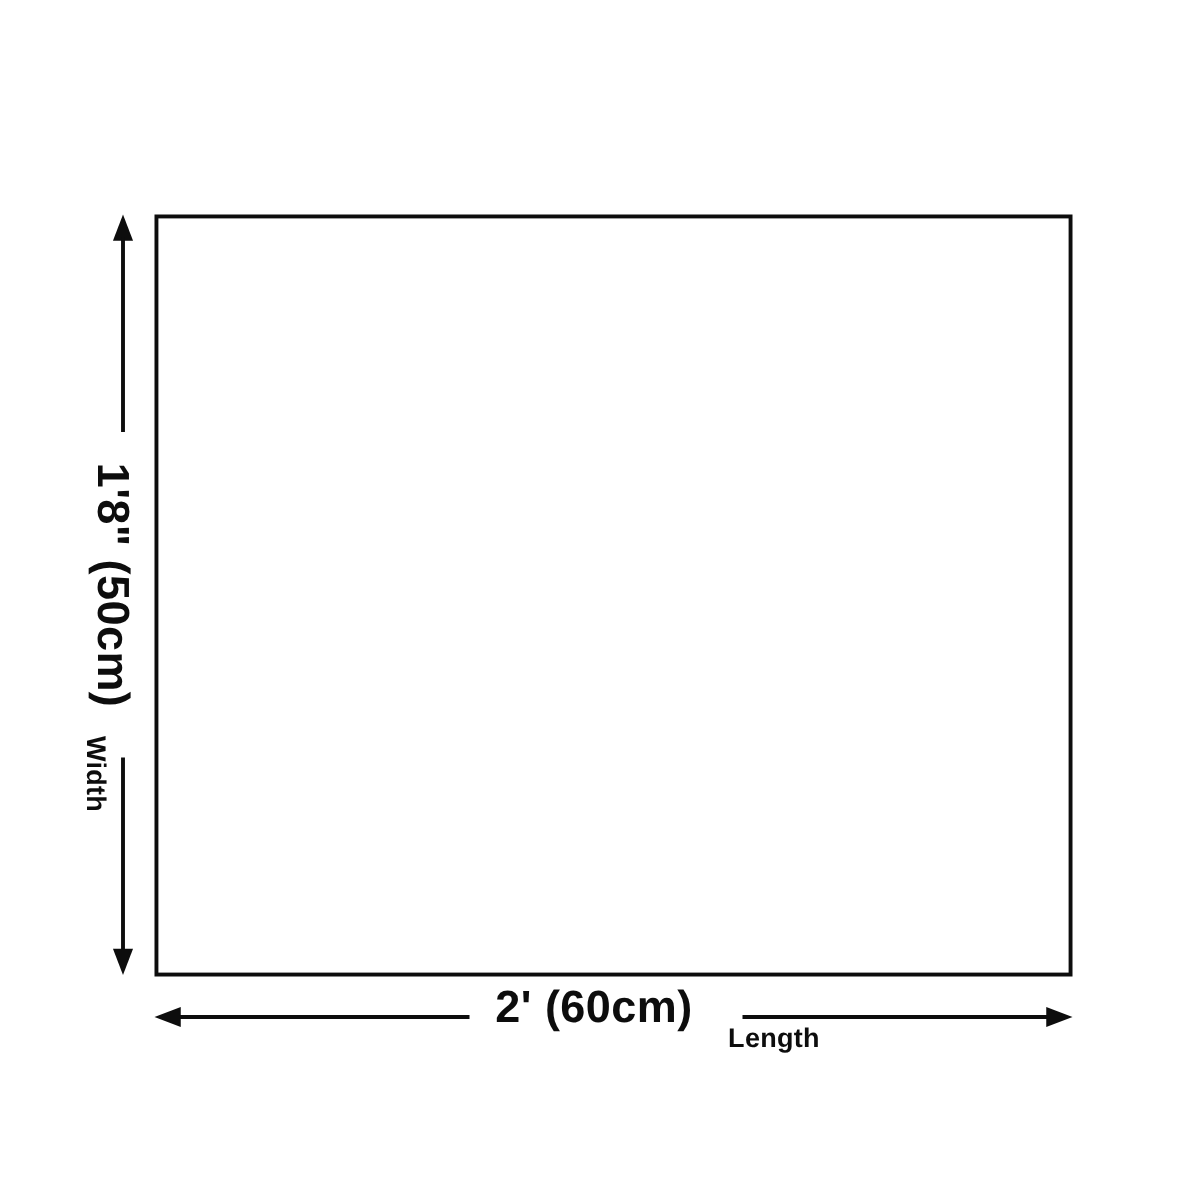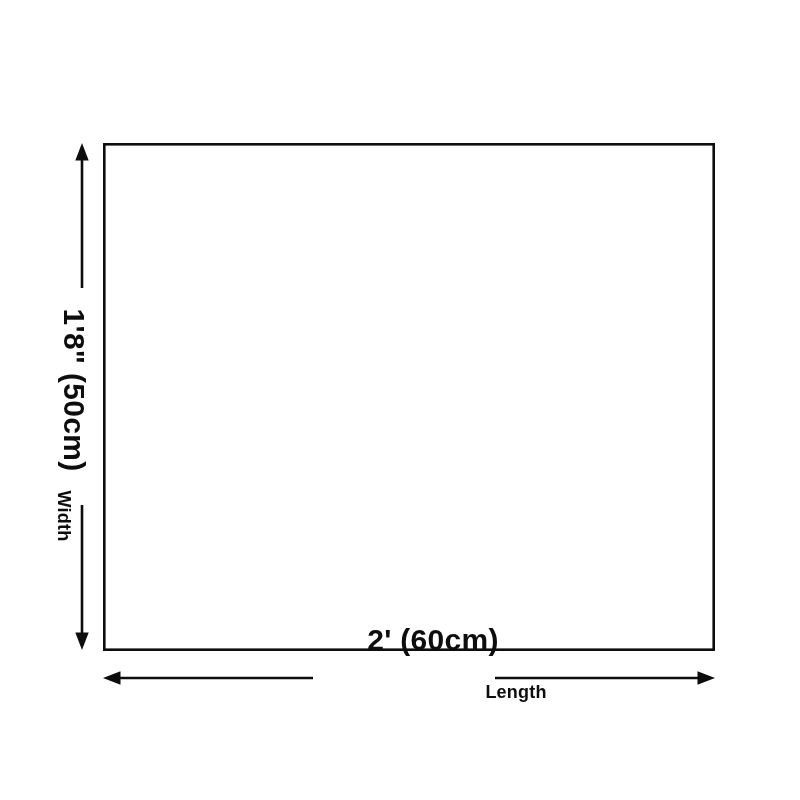--- a/index.html
+++ b/index.html
@@ -66,17 +66,17 @@
       <line x1="118" y1="678" x2="313" y2="678" stroke="#0d0d0d" stroke-width="2.6"></line>
       <line x1="495" y1="678" x2="700" y2="678" stroke="#0d0d0d" stroke-width="2.6"></line>
       <polygon points="715,678 697.5,671.3 697.5,684.7" fill="#0d0d0d"></polygon>
     </g>
   </svg>
 
   <div class="dim-label dim-value rot90" style="left:74px; top:390px;">1'8" (50cm)</div>
 
   <div class="dim-label dim-axis rot90" style="left:64px; top:516px;">Width</div>
 
-  <div class="dim-label dim-value ctr" style="left:396px; top:640px;margin-left:37px;">2' (60cm)</div>
+  <div class="dim-label dim-value ctr" style="left:396px; top:672px;">2' (60cm)</div>
 
   <div class="dim-label dim-axis ctr" style="left:516px; top:692px;">Length</div>
 
 </div>
 
 </body></html>

